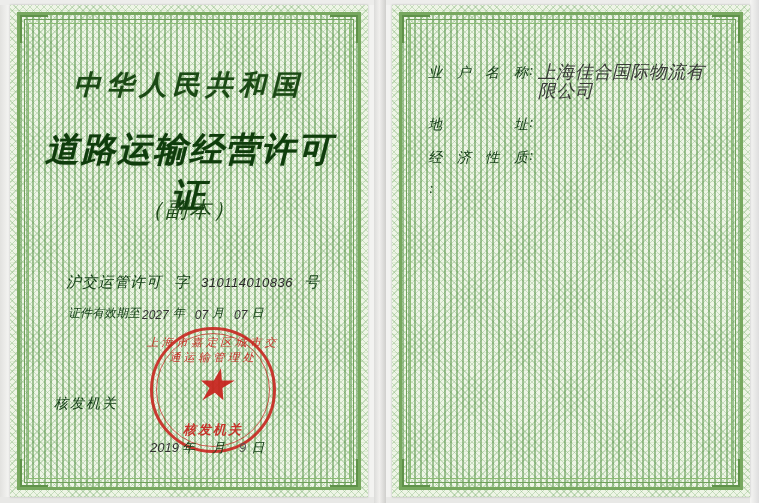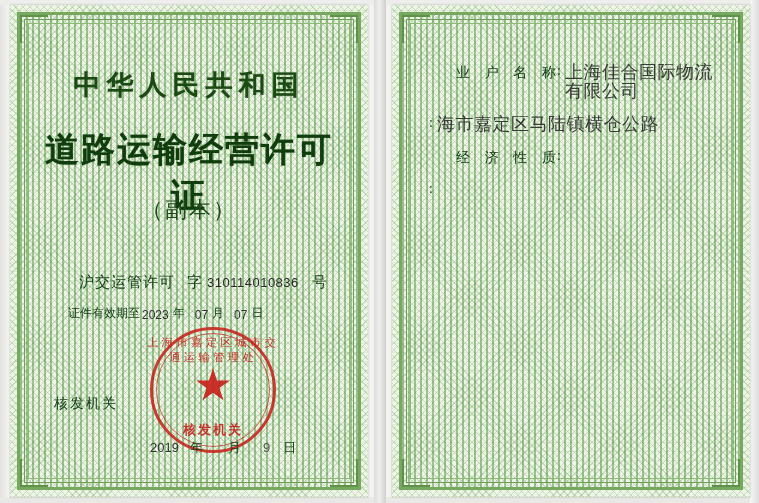--- a/index.html
+++ b/index.html
@@ -17,20 +17,21 @@
     position: relative;
     width: 759px;
     height: 503px;
     background: #f3f3f1;
   }
   
   .cert {
     position: absolute;
     background: #fef9c3;
     box-shadow: 0 0 2px rgba(0,0,0,0.25);
+    font-style: italic;
   }
   .cert-left {
     left: 10px;
     top: 5px;
     width: 358px;
     height: 492px;
   }
   .cert-right {
     left: 392px;
     top: 5px;
@@ -114,31 +115,31 @@
     text-align: center;
     font-size: 22px;
     letter-spacing: 2px;
     color: #1f4a1a;
   }
 
   .lic-line {
     position: absolute;
     top: 246px;
     left: 34px;
-    right: 18px;
+    right: 26px;
     display: flex;
     align-items: baseline;
     font-size: 15px;
     color: #17401a;
     letter-spacing: 1px;
-    margin-left: 13px;
   }
   .lic-line .lbl { white-space: nowrap; }
   .lic-line .num {
     flex: 1;
+    text-align: center;
     font-family: "Liberation Sans", sans-serif;
     font-size: 13px;
     letter-spacing: 0.5px;
     color: #2a2a2a;
     padding: 0 4px;
   }
   .lic-line .tail { white-space: nowrap; }
 
   .valid-line {
     position: absolute;
@@ -224,21 +225,20 @@
   }
   .date-line {
     position: absolute;
     left: 118px;
     top: 412px;
     right: 40px;
     display: flex;
     align-items: baseline;
     font-size: 13px;
     color: #17401a;
-    gap: 8px;
   }
   .date-line .dy {
     font-family: "Liberation Sans", sans-serif;
     font-size: 13px;
     color: #333;
   }
   .date-line .dsep { padding: 0 14px 0 3px; }
   .date-line .dnum2 {
     font-family: "Liberation Sans", sans-serif;
     color: #555;
@@ -259,21 +259,20 @@
     font-size: 14px;
     color: #17401a;
   }
   .field-label {
     width: 100px;
     text-align: justify;
     text-align-last: justify;
     letter-spacing: 0px;
     flex: none;
     padding-top: 1px;
-    padding-left: 28px;
   }
   .field-colon {
     flex: none;
     padding: 0 4px 0 1px;
   }
   .field-value {
     flex: 1;
     font-family: "Liberation Sans", sans-serif;
     font-size: 18px;
     color: #2e2e2e;
@@ -343,21 +342,21 @@
 
       <div class="lic-line">
         <span class="lbl">沪交运管许可</span>
         <span class="lbl" style="padding-left:12px;">字</span>
         <span class="num">31011401​0836</span>
         <span class="tail">号</span>
       </div>
 
       <div class="valid-line">
         <span class="vlabel">证件有效期至</span>
-        <span class="vval">2023</span>
+        <span class="vval">2027</span>
         <span class="vunit">年</span>
         <span class="vval">07</span>
         <span class="vunit">月</span>
         <span class="vval">07</span>
         <span class="vunit">日</span>
       </div>
 
       <div class="stamp-wrap">
         <div class="stamp-ring"></div>
         <div class="stamp-ring2"></div>
@@ -392,23 +391,23 @@
     <div class="content">
       <div class="fields">
 
         <div class="field-row">
           <span class="field-label">业户名称</span>
           <span class="field-colon">:</span>
           <span class="field-value">上海佳合国际物流有限公司</span>
         </div>
 
         <div class="field-row">
+          <span class="field-label">地址</span>
           <span class="field-colon">:</span>
           <span class="field-value">
-            <span class="line2">海市嘉定区马陆镇横仓公路</span>
           </span>
         </div>
 
         <div class="field-row">
           <span class="field-label">经济性质</span>
           <span class="field-colon">:</span>
         </div>
 
         <div class="field-row">
           <span class="field-colon">:</span>

